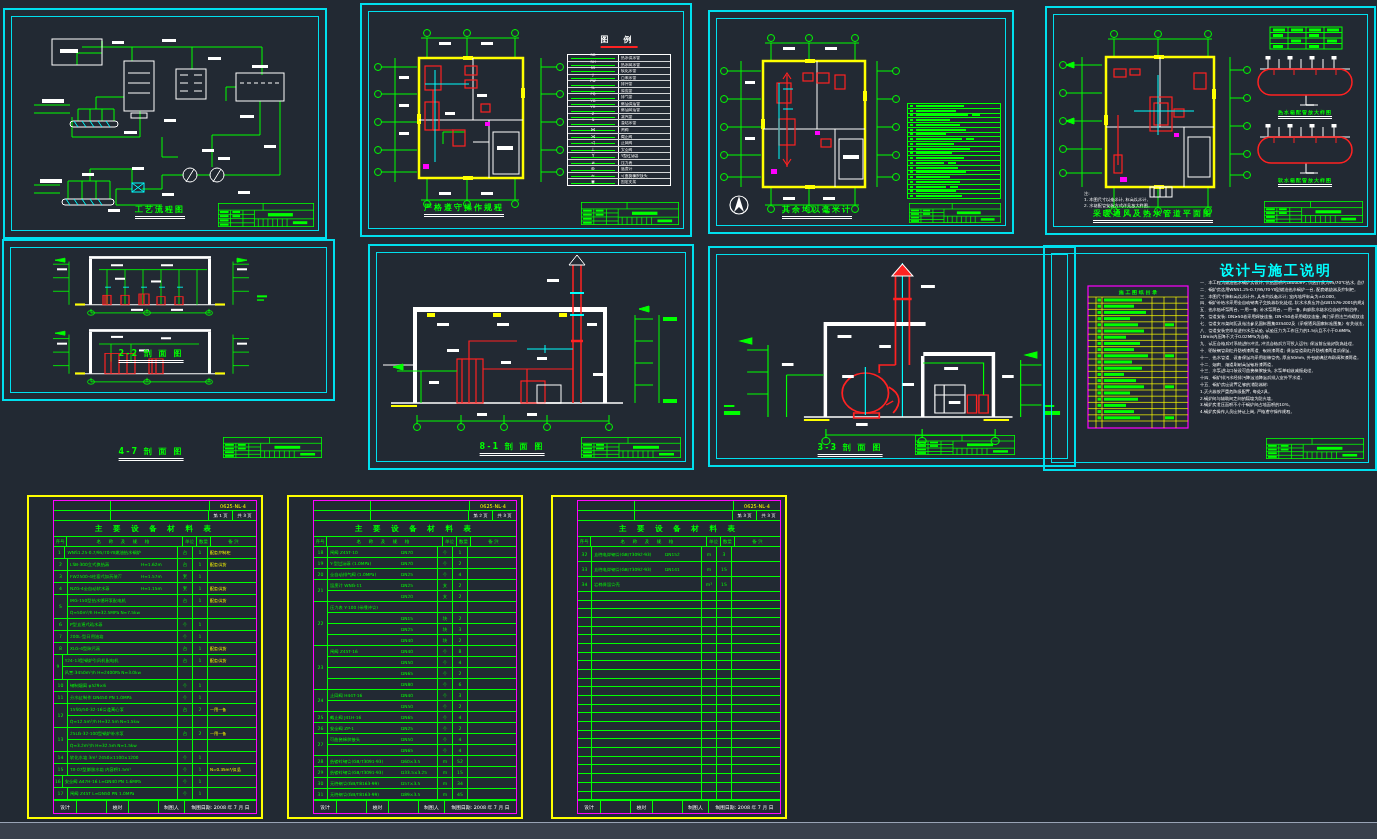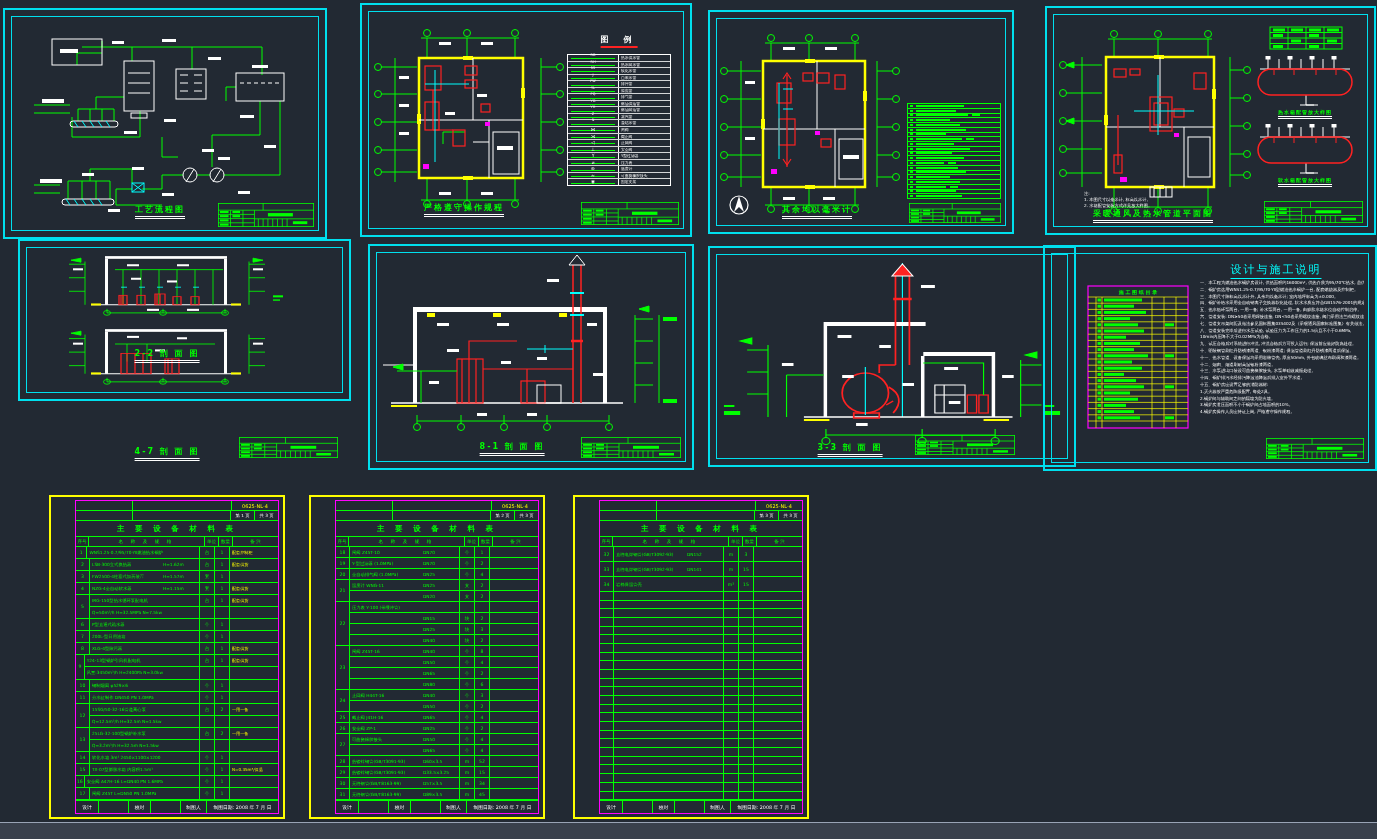--- a/index.html
+++ b/index.html
@@ -11,22 +11,22 @@
           font-family:"DejaVu Sans",sans-serif;}
   .sheet{position:absolute;border:2px solid var(--cy);box-sizing:border-box;}
   .inner{position:absolute;left:6px;top:6px;right:6px;bottom:6px;border:1px solid var(--cy);}
   svg.art{position:absolute;left:0;top:0;width:100%;height:100%;}
   .stitle{position:absolute;transform:translateX(-50%);color:var(--g);font-weight:bold;
           font-size:8px;letter-spacing:2px;white-space:nowrap;text-align:center;line-height:1.1;z-index:3;}
   .stitle i{display:block;height:1px;background:#fff;margin-top:1px;}
   .dtitle{position:absolute;transform:translateX(-50%);color:var(--g);font-weight:bold;
           font-size:5px;letter-spacing:1px;white-space:nowrap;text-align:center;z-index:3;}
   .dtitle i{display:block;height:1px;background:#fff;margin-top:1px;}
-  .ntitle{position:absolute;transform:translateX(-50%);color:var(--c2);font-weight:normal;
-          font-size:11px;letter-spacing:2px;white-space:nowrap;z-index:3;}
+  .ntitle{position:absolute;transform:translateX(-50%);color:var(--c2);font-weight:bold;
+          font-size:14px;letter-spacing:2px;white-space:nowrap;z-index:3;}
   .ntitle i{display:block;height:1px;background:var(--c2);margin-top:1px;}
   .lgtitle{position:absolute;transform:translateX(-50%);color:#fff;font-weight:bold;
           font-size:8px;letter-spacing:6px;white-space:nowrap;z-index:3;}
   .lgtitle i{display:block;height:2px;background:var(--r);margin-top:1px;}
   .tb{position:absolute;z-index:2;}
   
   .legend{position:absolute;border:1px solid #fff;box-sizing:border-box;display:flex;flex-direction:column;}
   .lg-row{flex:1;display:flex;border-bottom:1px solid rgba(255,255,255,.8);min-height:0;}
   .lg-row:last-child{border-bottom:none;}
   .lg-sym{width:50px;border-right:1px solid #fff;position:relative;}
@@ -37,21 +37,21 @@
   
   .eqtab{position:absolute;border:1px solid var(--g);box-sizing:border-box;display:flex;flex-direction:column;}
   .eq-row{flex:1;display:flex;align-items:center;border-bottom:1px solid var(--g);min-height:0;}
   .eq-row:last-child{border-bottom:none;}
   
   .s8notes{position:absolute;z-index:2;}
   .s8notes div{color:#fff;font-size:4.2px;line-height:6.8px;white-space:nowrap;overflow:hidden;}
   .s4notes{position:absolute;z-index:2;}
   .s4notes div{color:#fff;font-size:4.2px;line-height:6px;white-space:nowrap;overflow:hidden;}
   
-  .bom{position:absolute;width:236px;height:324px;border:2px solid var(--y);box-sizing:border-box;margin-left:22px;}
+  .bom{position:absolute;width:236px;height:324px;border:2px solid var(--y);box-sizing:border-box;}
   .bframe{position:absolute;left:24px;top:3px;right:4px;bottom:3px;border:1px solid var(--m);
           box-sizing:border-box;display:flex;flex-direction:column;}
   .bhA,.bhB{height:9px;display:flex;border-bottom:1px solid var(--g);}
   .bhL{width:56px;border-right:1px solid var(--g);}
   .bhM{flex:1;}
   .bhDoc{width:46px;border-left:1px solid var(--g);color:var(--y);font-size:5px;
          display:flex;align-items:center;justify-content:center;white-space:nowrap;}
   .bhPg{width:23px;border-left:1px solid var(--g);color:#fff;font-size:4.3px;
         display:flex;align-items:center;justify-content:center;white-space:nowrap;}
   .btitle{height:15px;border-bottom:1px solid var(--g);color:var(--g);font-weight:bold;font-size:7.5px;
@@ -716,21 +716,21 @@
               <rect x="1.98" y="18.81" width="8.91" height="1.98"></rect>
               <rect x="14.85" y="7.260000000000001" width="7.92" height="1.98"></rect>
               <rect x="14.85" y="11.11" width="7.92" height="1.98"></rect>
               <rect x="51.480000000000004" y="9.24" width="25.740000000000002" height="3.08"></rect>
               <rect x="77.22" y="16.72" width="14.85" height="2.6399999999999997"></rect>
             </g>
           </svg></div>
     </div>
   </div>
 
-  <div class="sheet" style="left:18px;top:239px;width:333px;height:162px">
+  <div class="sheet" style="left:2px;top:239px;width:333px;height:162px">
     <div class="inner">
       <svg class="art" viewBox="0 0 315 213" preserveAspectRatio="none">
 
         <g fill="#ffffff">
           <rect x="78" y="12" width="122" height="4"></rect>
           <rect x="78" y="16" width="3" height="68"></rect>
             <rect x="197" y="16" width="3" height="68"></rect>
         </g>
         <path d="M64,84 H214" stroke="#ffffff" stroke-width="1.5"></path>
         <g fill="#ffff00">

